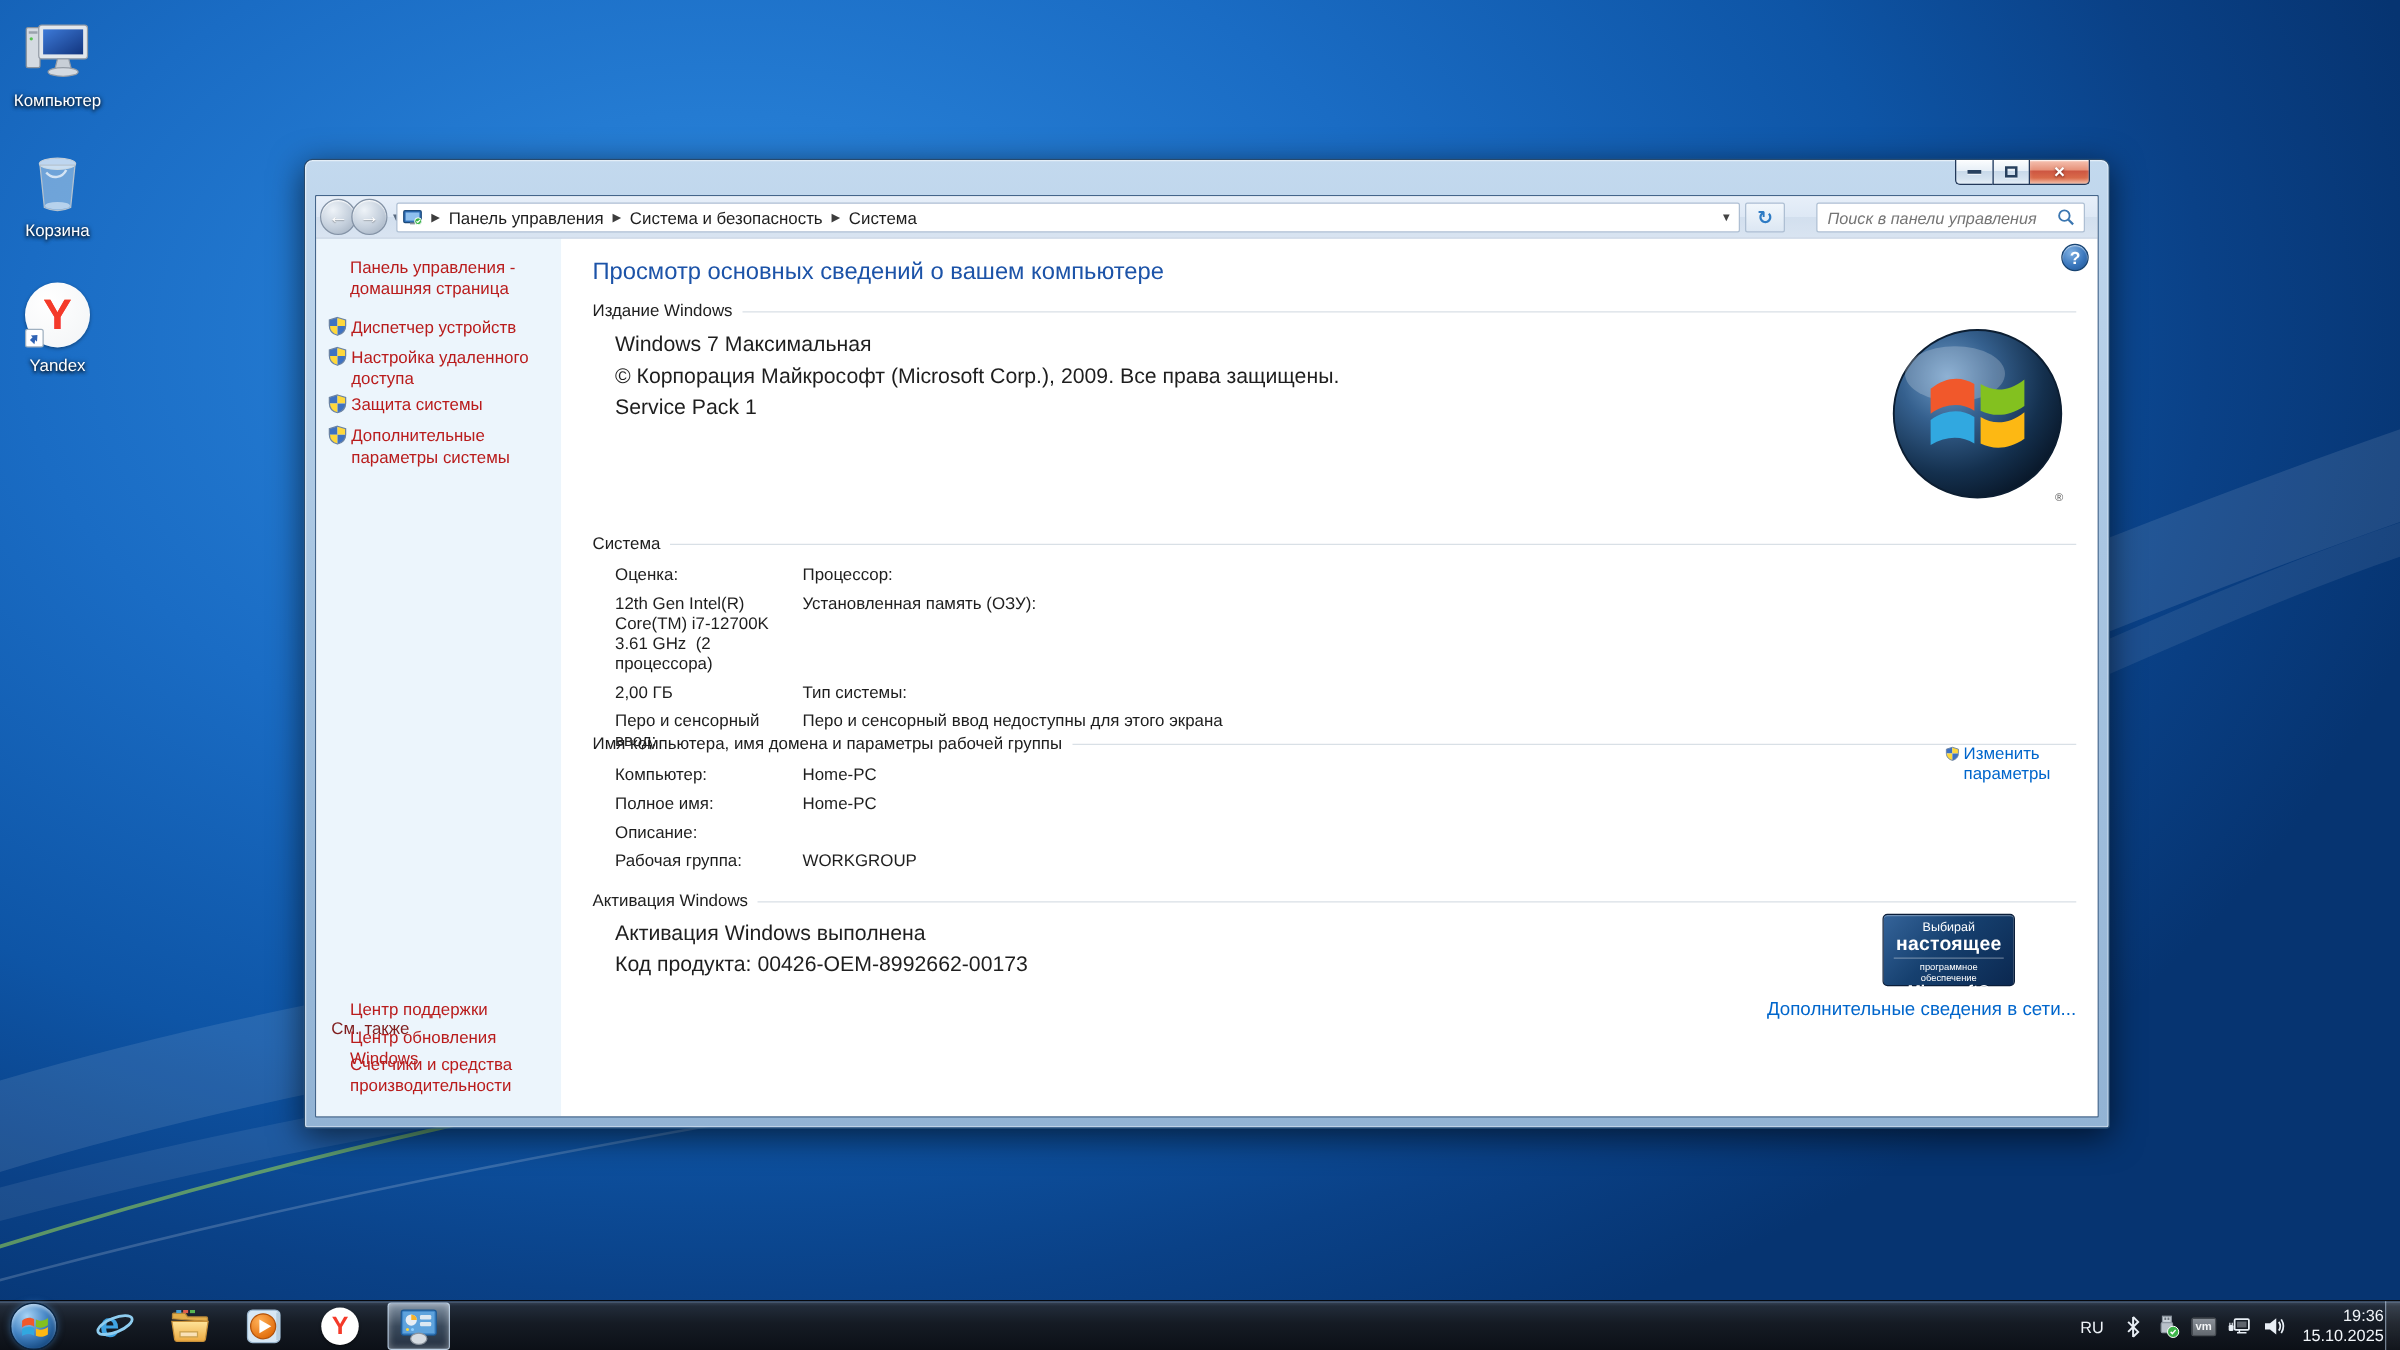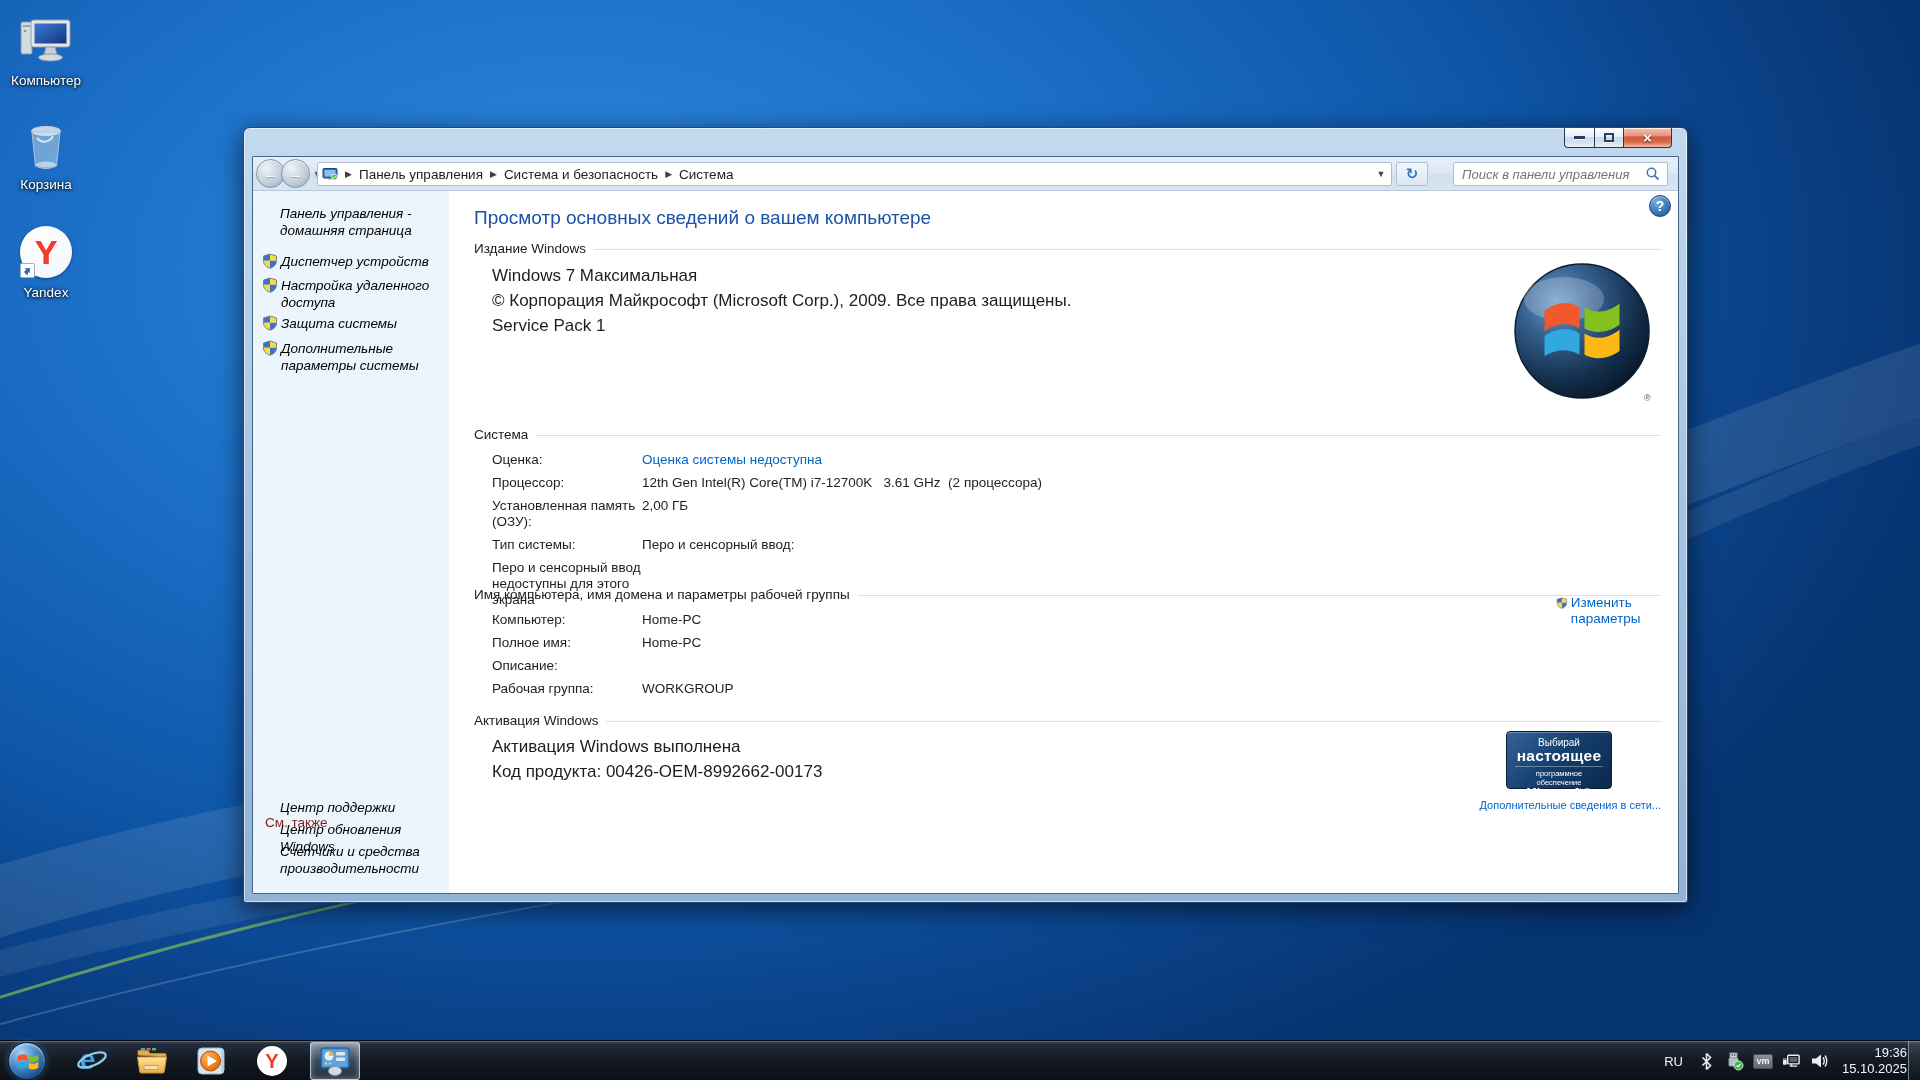--- a/index.html
+++ b/index.html
@@ -60,21 +60,21 @@
   .addr-refresh-wrap { position:absolute; left:1141px; top:5px; display:flex; }
   .searchbox { position:absolute; left:1200px; top:5px; width:215px; height:24px; background:#fff; border:1px solid #aebfd3; border-radius:2px;
                display:flex; align-items:center; }
   .searchbox input { flex:1; border:none; outline:none; font-family:inherit; font-style:italic; font-size:13px; color:#8a8a8a;
                      padding:0 4px 0 8px; background:transparent; }
   .search-mag { width:22px; flex:0 0 22px; }
 
   
   .content-row { flex:1; display:flex; position:relative; }
   .sidebar { flex:0 0 196px; background:#ecf5fc; position:relative; font-size:13.5px; }
-  .side-link { color:#000000; cursor:pointer; line-height:17px;font-style:italic; }
+  .side-link { color:#b91c1c; cursor:pointer; line-height:17px; }
   .side-home { position:absolute; left:27px; top:14px; width:162px; }
   .side-item { position:absolute; left:9px; display:flex; gap:3px; width:182px; }
   .side-item .uac { flex:0 0 16px; margin-top:0px; }
   .see-also-h { position:absolute; left:12px; color:#7f1d1d;margin-top:40px; }
   .see-link { position:absolute; left:27px; width:162px; }
 
   .main { flex:1; position:relative; background:#fff; }
   .page-title { position:absolute; left:25px; top:16px; font-size:19px; color:#1c53a8; font-weight:normal; }
   .help-btn { position:absolute; right:7px; top:4px; width:22px; height:22px; border-radius:50%; cursor:pointer;
               background:radial-gradient(circle at 35% 30%, #7fb0e2, #3a77bd 55%, #1d508e); border:1px solid #184472;
@@ -90,21 +90,21 @@
   .link { color:#0066cc; cursor:pointer; }
   .win-logo { position:absolute; right:24px; top:70px; width:142px; height:148px; }
   .change-link { position:absolute; right:8px; top:404px; width:114px; display:flex; gap:3px; font-size:13.5px; line-height:16px; }
   .genuine-badge { position:absolute; right:66px; top:540px; width:106px; height:58px; border-radius:4px; cursor:pointer;
                    background:linear-gradient(135deg,#35649a 0%, #16406f 45%, #0b2850 100%); border:1px solid #0a1d39;
                    box-shadow:inset 0 1px 0 rgba(255,255,255,.3); color:#fff; text-align:center; padding-top:6px; }
   .gb1 { font-size:10px; line-height:10px;text-align:center; }
   .gb2 { font-size:15.5px; font-weight:bold; line-height:16px; letter-spacing:.2px; }
   .gb3 { font-size:7.5px; line-height:9px; border-top:1px solid rgba(255,255,255,.35); margin:2px 8px 0 8px; padding-top:2px; }
   .gb4 { font-size:12.5px; font-weight:bold; line-height:13px; }
-  .more-link { position:absolute; right:17px; top:608px; font-size:11px; }
+  .more-link { position:absolute; right:17px; top:608px; font-size:15px; }
 
   
   .taskbar { position:absolute; left:0; bottom:0; width:1920px; height:40px;
              background:linear-gradient(180deg,#39465a 0%, #222c3a 10%, #151b24 45%, #0c1017 100%);
              border-top:1px solid #06080c; box-shadow:inset 0 1px 0 rgba(130,160,195,.45); display:flex; align-items:center; }
   .start-orb { width:38px; height:38px; border-radius:50%; margin-left:8px; flex:0 0 auto; cursor:pointer; position:relative;
                background:radial-gradient(circle at 35% 28%, #a8d4f5, #4384c4 45%, #1a4f88 75%, #0b2f57);
                border:1px solid #0a2644; box-shadow:inset 0 2px 3px rgba(255,255,255,.55), 0 0 6px rgba(80,150,220,.5); }
   .start-orb svg { position:absolute; left:8px; top:8px; }
   .tb-apps { display:flex; margin-left:24px; gap:16px; align-items:center; }
@@ -314,21 +314,20 @@
             <use href="#sym-flag" x="30" y="30" width="80" height="80"></use>
             <text x="132" y="140" font-size="9" fill="#555">®</text>
           </svg>
         </div>
 
         <div class="sec" style="top:236px">
             <div class="sec-h">Система</div>
           </div>
         <div class="rows" style="top:261px; width:900px">
           <div class="lab">Оценка:</div>
-          <div class="link">Оценка системы недоступна</div>
           <div class="lab">Процессор:</div>
           <div>12th Gen Intel(R) Core(TM) i7-12700K&nbsp;&nbsp; 3.61 GHz&nbsp; (2 процессора)</div>
           <div class="lab">Установленная память (ОЗУ):</div>
           <div>2,00 ГБ</div>
           <div class="lab">Тип системы:</div>
           <div class="lab">Перо и сенсорный ввод:</div>
           <div>Перо и сенсорный ввод недоступны для этого экрана</div>
         </div>
 
         <div class="sec" style="top:396px">

